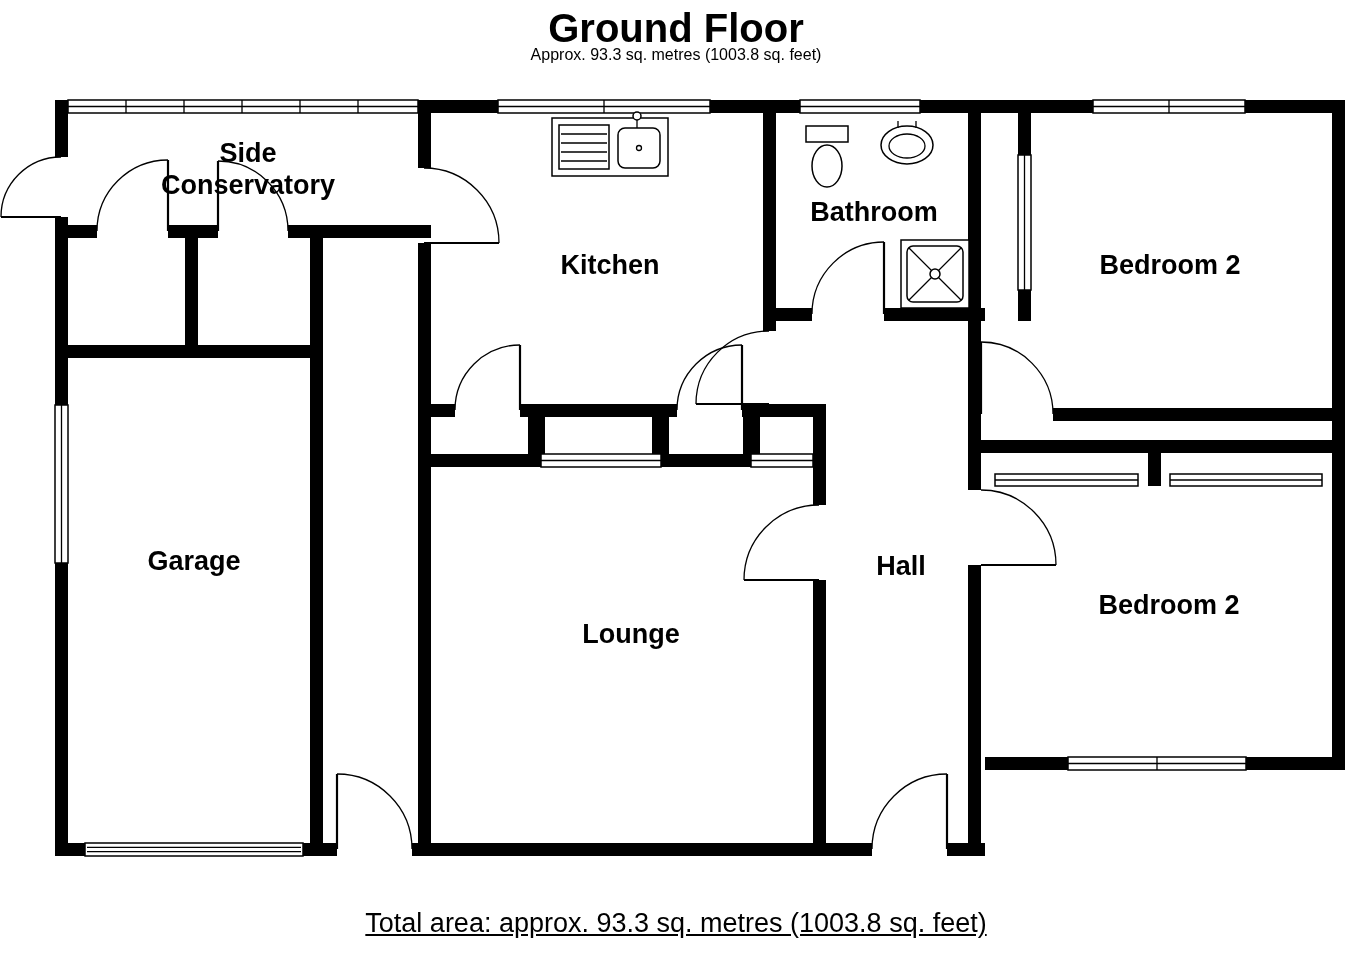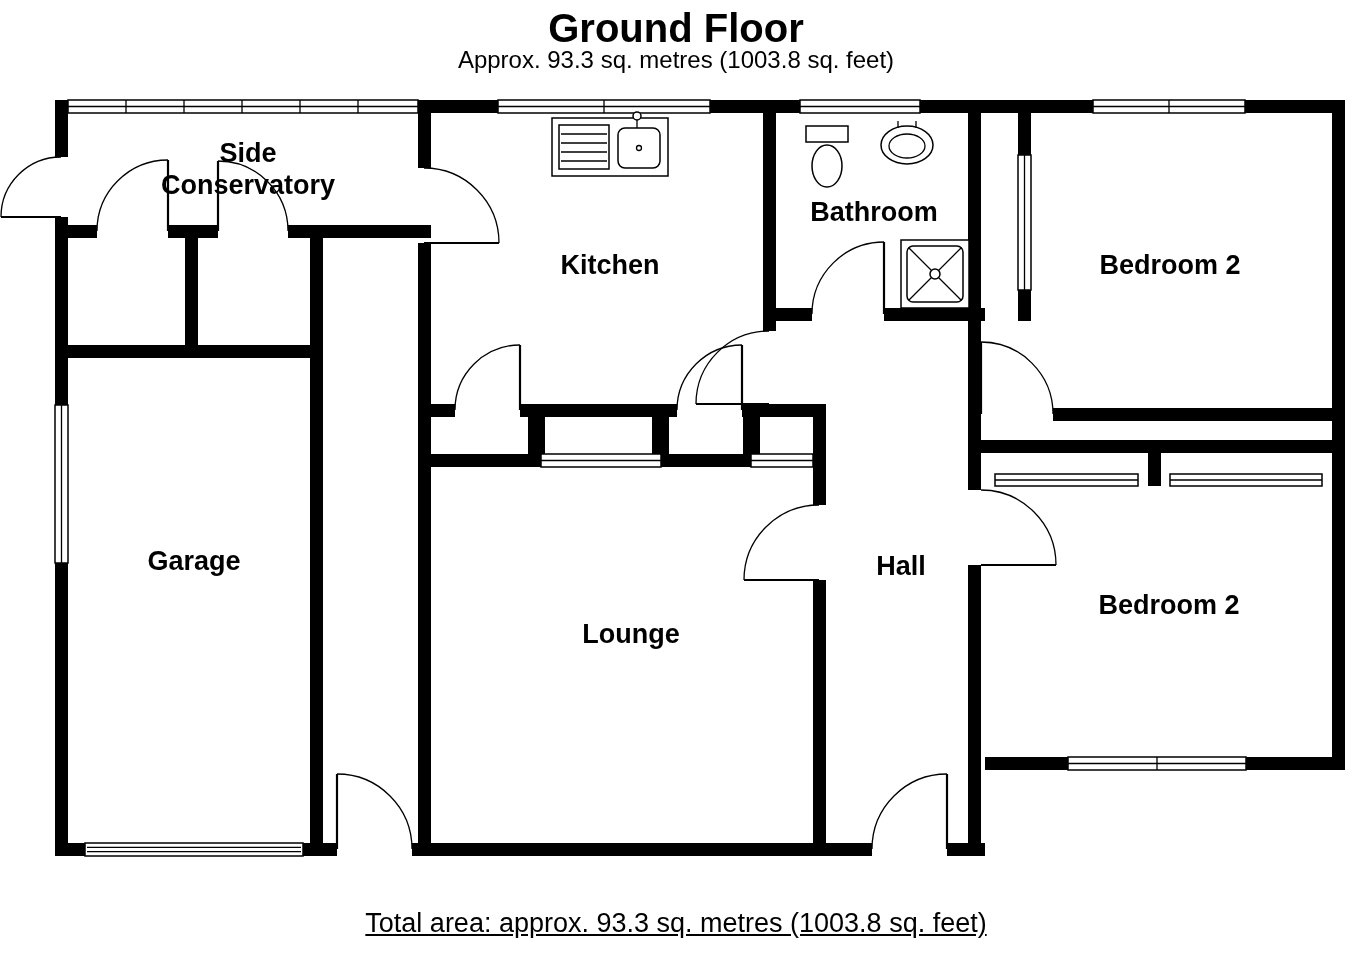--- a/index.html
+++ b/index.html
@@ -1,18 +1,18 @@
 <!DOCTYPE html>
 <html><head>
 <meta charset="utf-8">
 <style>
   html,body{margin:0;padding:0;background:#fff;}
   body{width:1352px;height:955px;position:relative;overflow:hidden;font-family:"Liberation Sans",sans-serif;color:#000;}
   .title{position:absolute;top:6px;left:0;width:100%;text-align:center;font-size:40px;font-weight:bold;}
-  .subtitle{position:absolute;top:46px;left:0;width:100%;text-align:center;font-size:24px;}
+  .subtitle{position:absolute;top:46px;left:0;width:100%;text-align:center;font-size:16px;}
   .footer{position:absolute;top:908px;left:0;width:100%;text-align:center;font-size:27px;text-decoration:underline;}
   svg{position:absolute;top:0;left:0;}
   .wall{fill:#000;}
   .win{fill:#fff;stroke:#000;stroke-width:1.5;}
   .gap{fill:#fff;}
   .thin{stroke:#000;stroke-width:1.3;fill:none;}
   .leaf{stroke:#000;stroke-width:2.2;fill:none;}
   .fix{fill:#fff;stroke:#000;stroke-width:1.5;}
   .room-label{font-family:"Liberation Sans",sans-serif;font-weight:bold;font-size:27px;fill:#000;text-anchor:middle;}
 </style>

